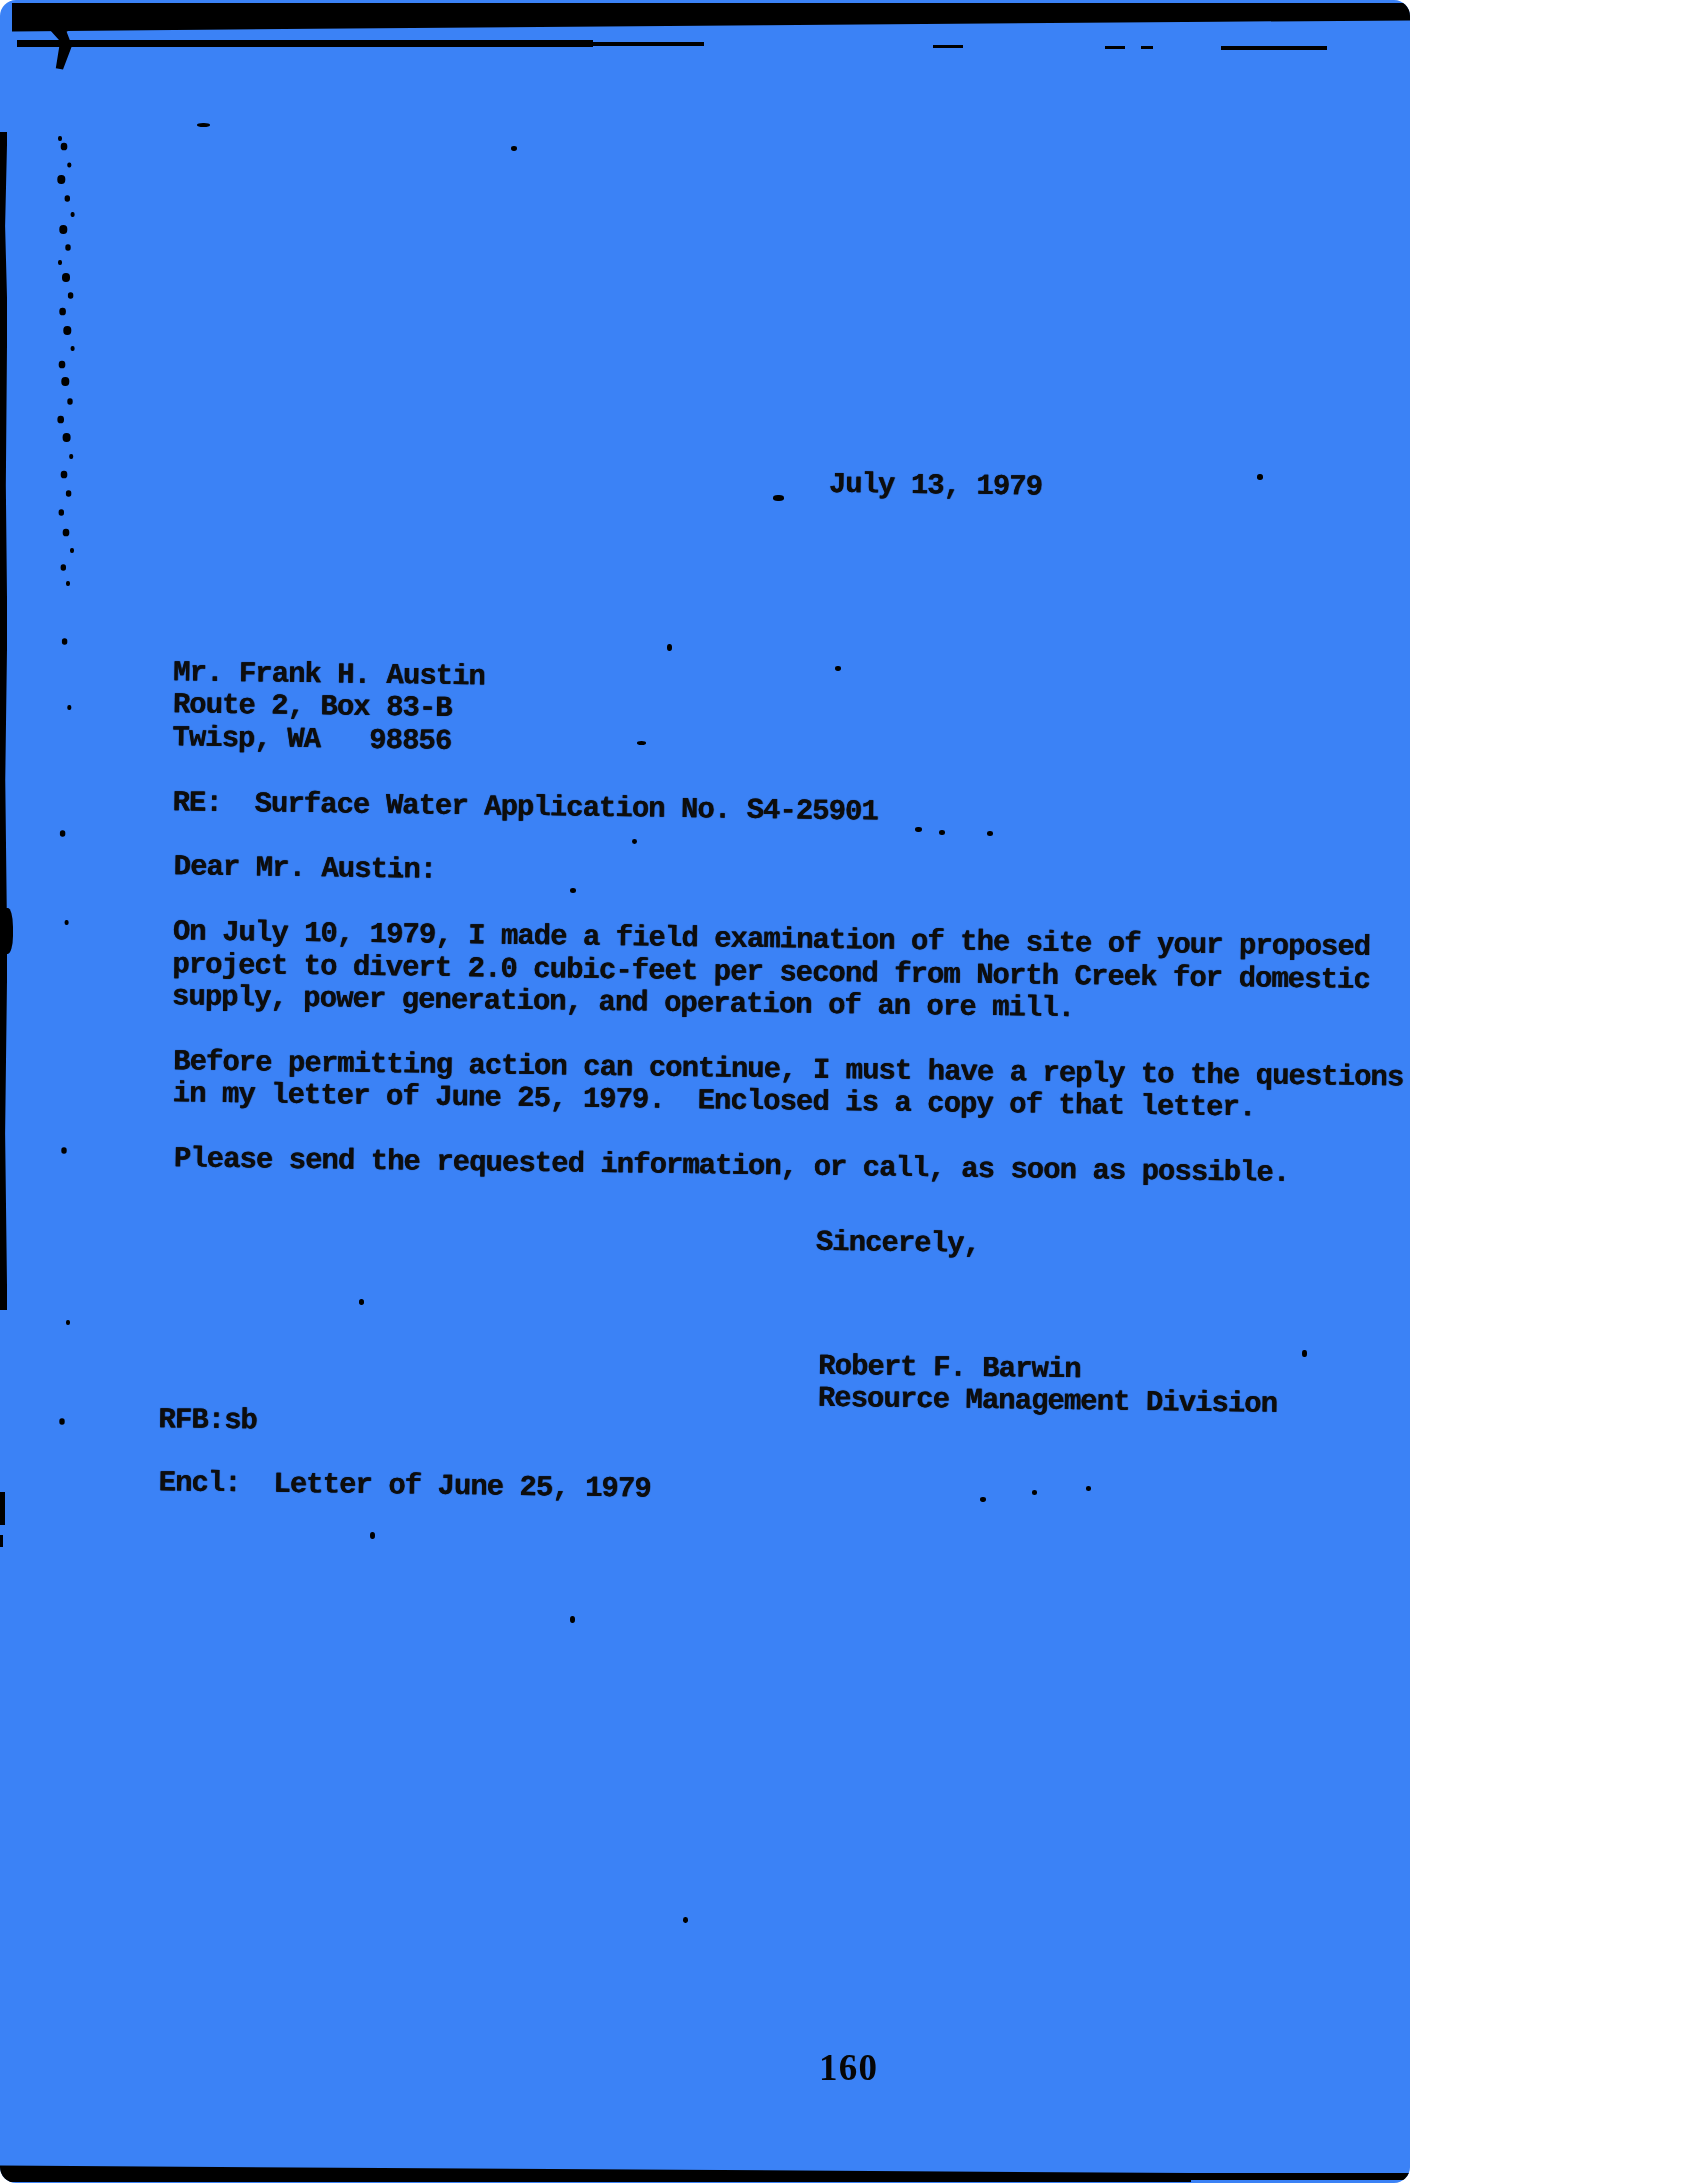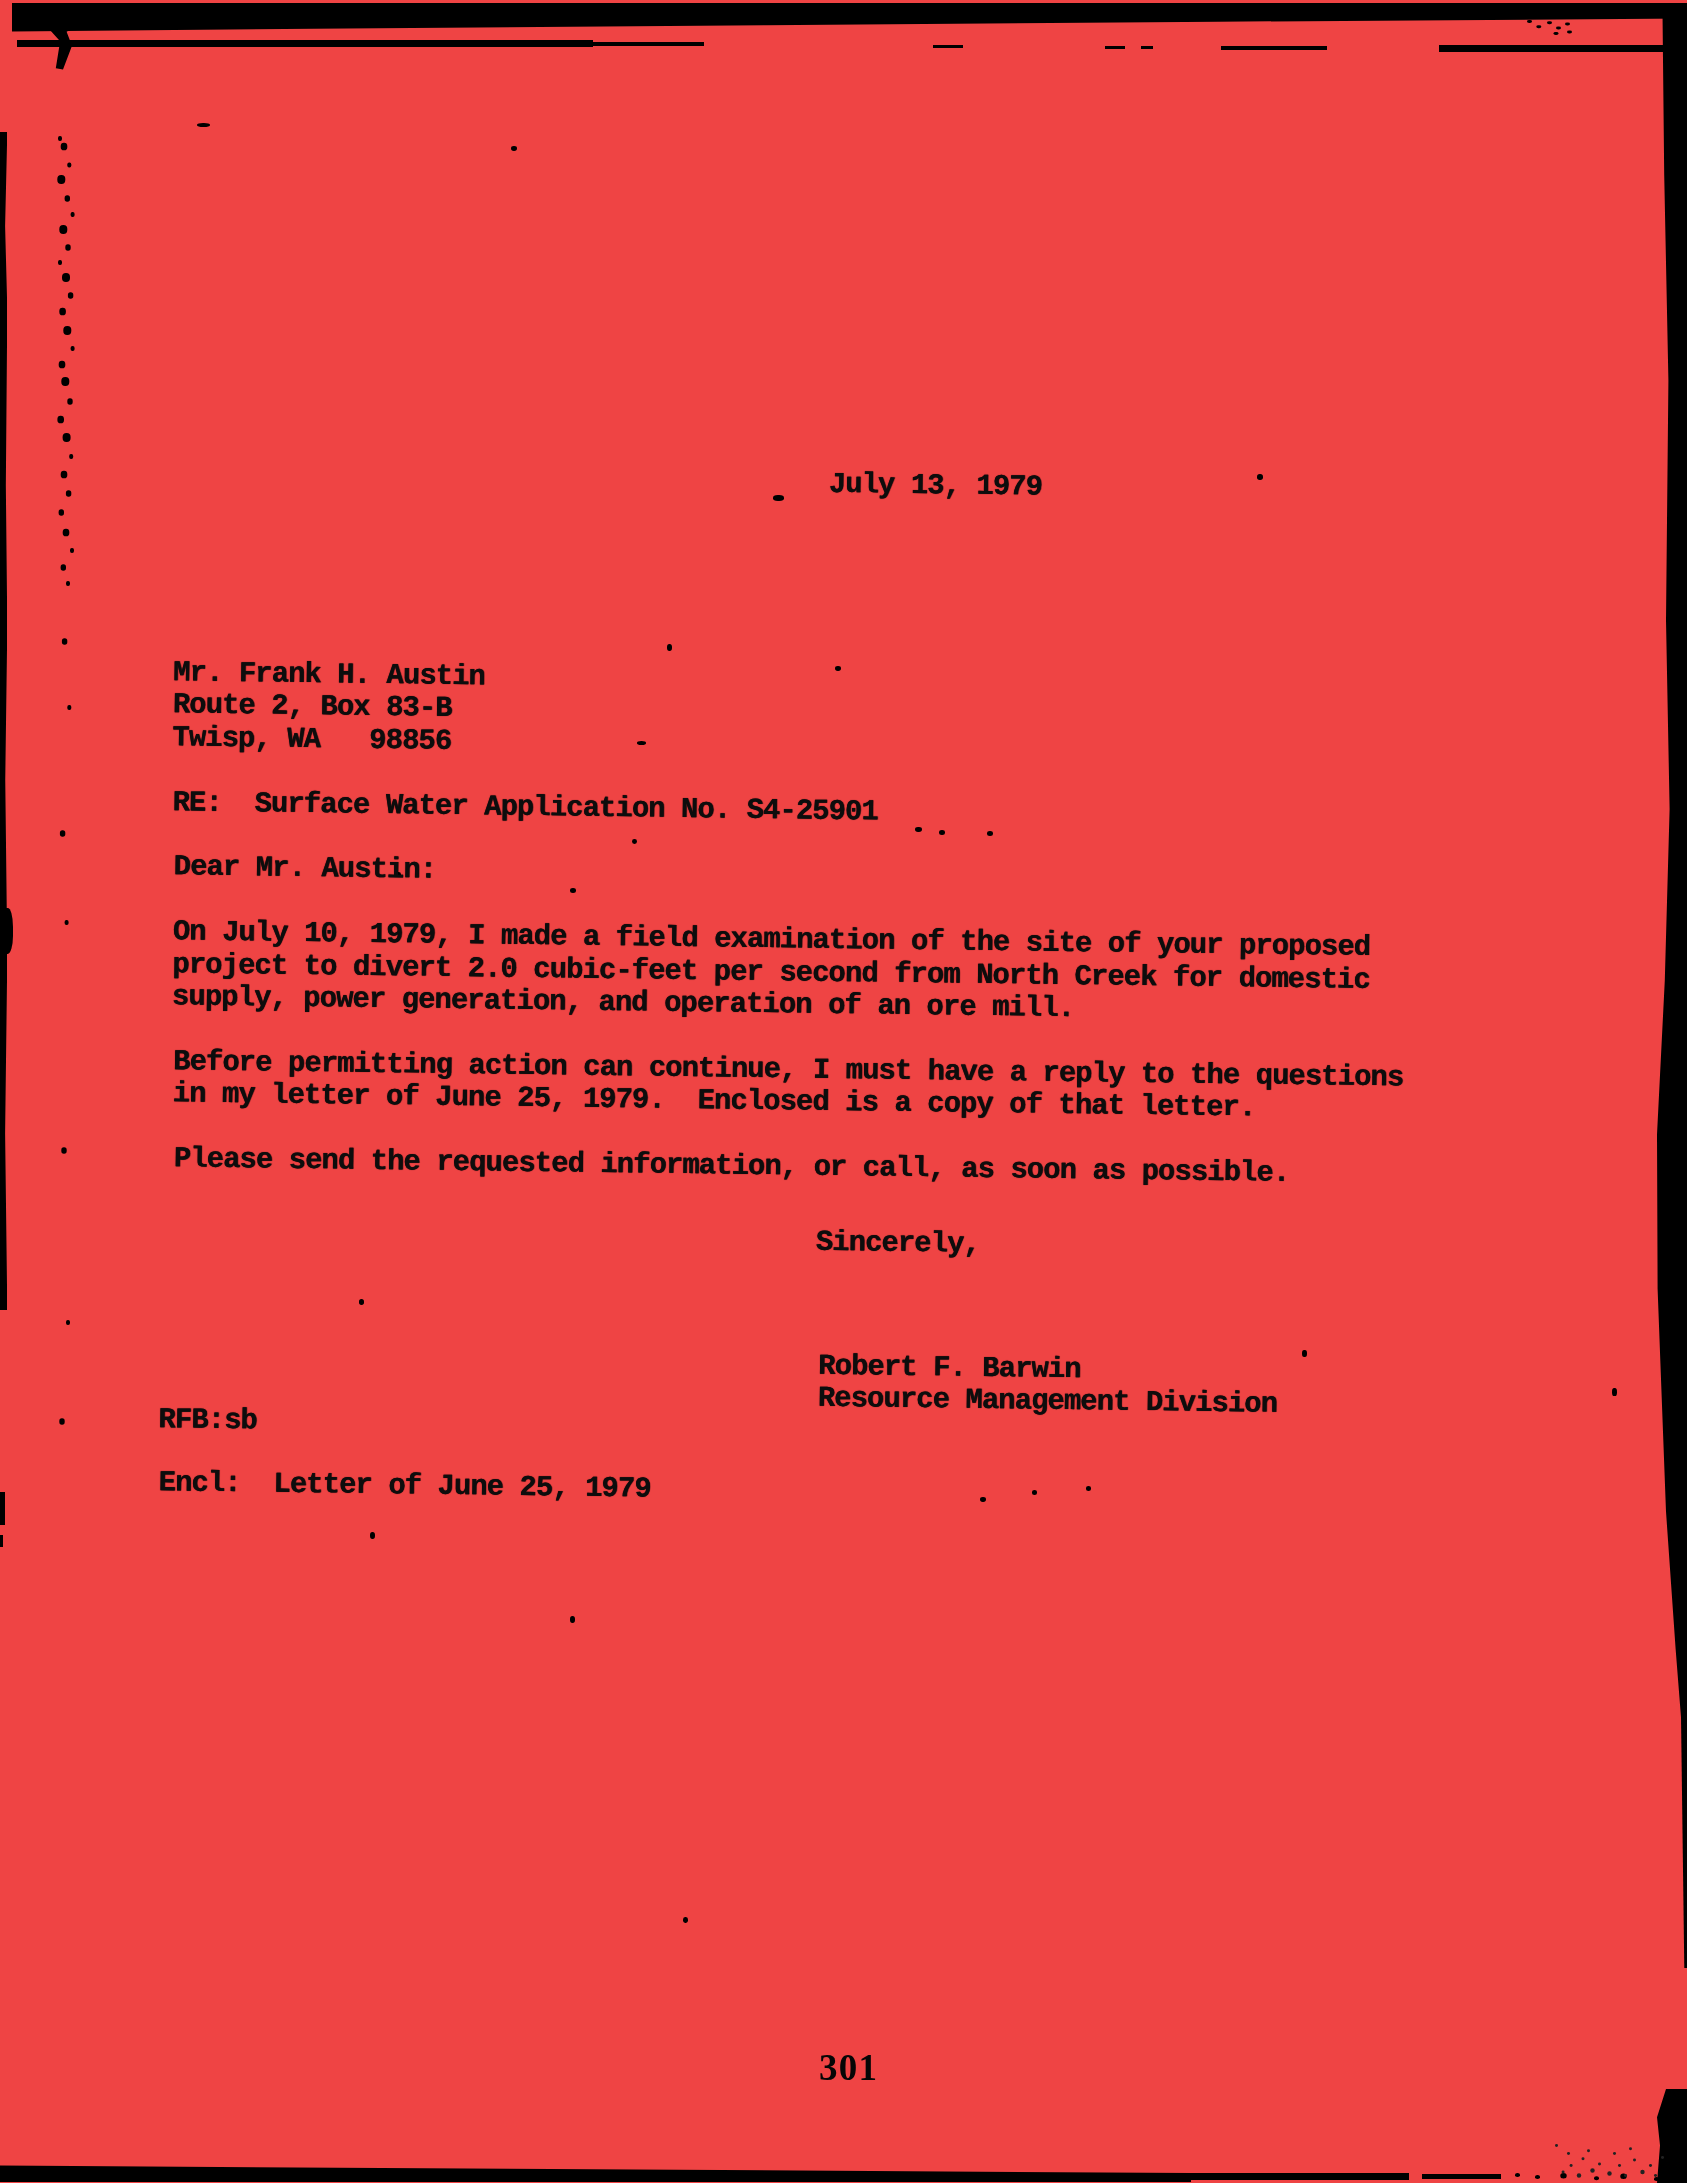--- a/index.html
+++ b/index.html
@@ -1,21 +1,22 @@
 <!DOCTYPE html>
 <html style="font-size:10.6px"><head>
 <meta charset="utf-8">
 <style>
   html, body { margin: 0; padding: 0; background: #ffffff; }
   #canvas {
     position: relative;
-    width: 1687px;
+    width: 1410px;
     height: 2183px;
-    background: #ef4444;
+    background: #3b82f6;
     overflow: hidden;
+    border-radius: 16px;
   }
   
   #letter {
     position: absolute;
     left: 0; top: 0;
     width: 1687px; height: 2183px;
     transform: rotate(0.75deg);
     transform-origin: 0 0;
   }
   .line {
@@ -153,16 +154,16 @@
     <div class="line" style="left:832px; top:1216px;">Sincerely,</div>
 
     <div class="line" style="left:836px; top:1340px;">Robert F. Barwin</div>
     <div class="line" style="left:836px; top:1372px;">Resource Management Division</div>
 
     <div class="line" style="left:177px; top:1402px;">RFB:sb</div>
 
     <div class="line" style="left:178px; top:1465px;">Encl:  Letter of June 25, 1979</div>
   </div>
 
-  <div id="page-number">301</div>
+  <div id="page-number">160</div>
 
 </div>
 
 
 </body></html>

